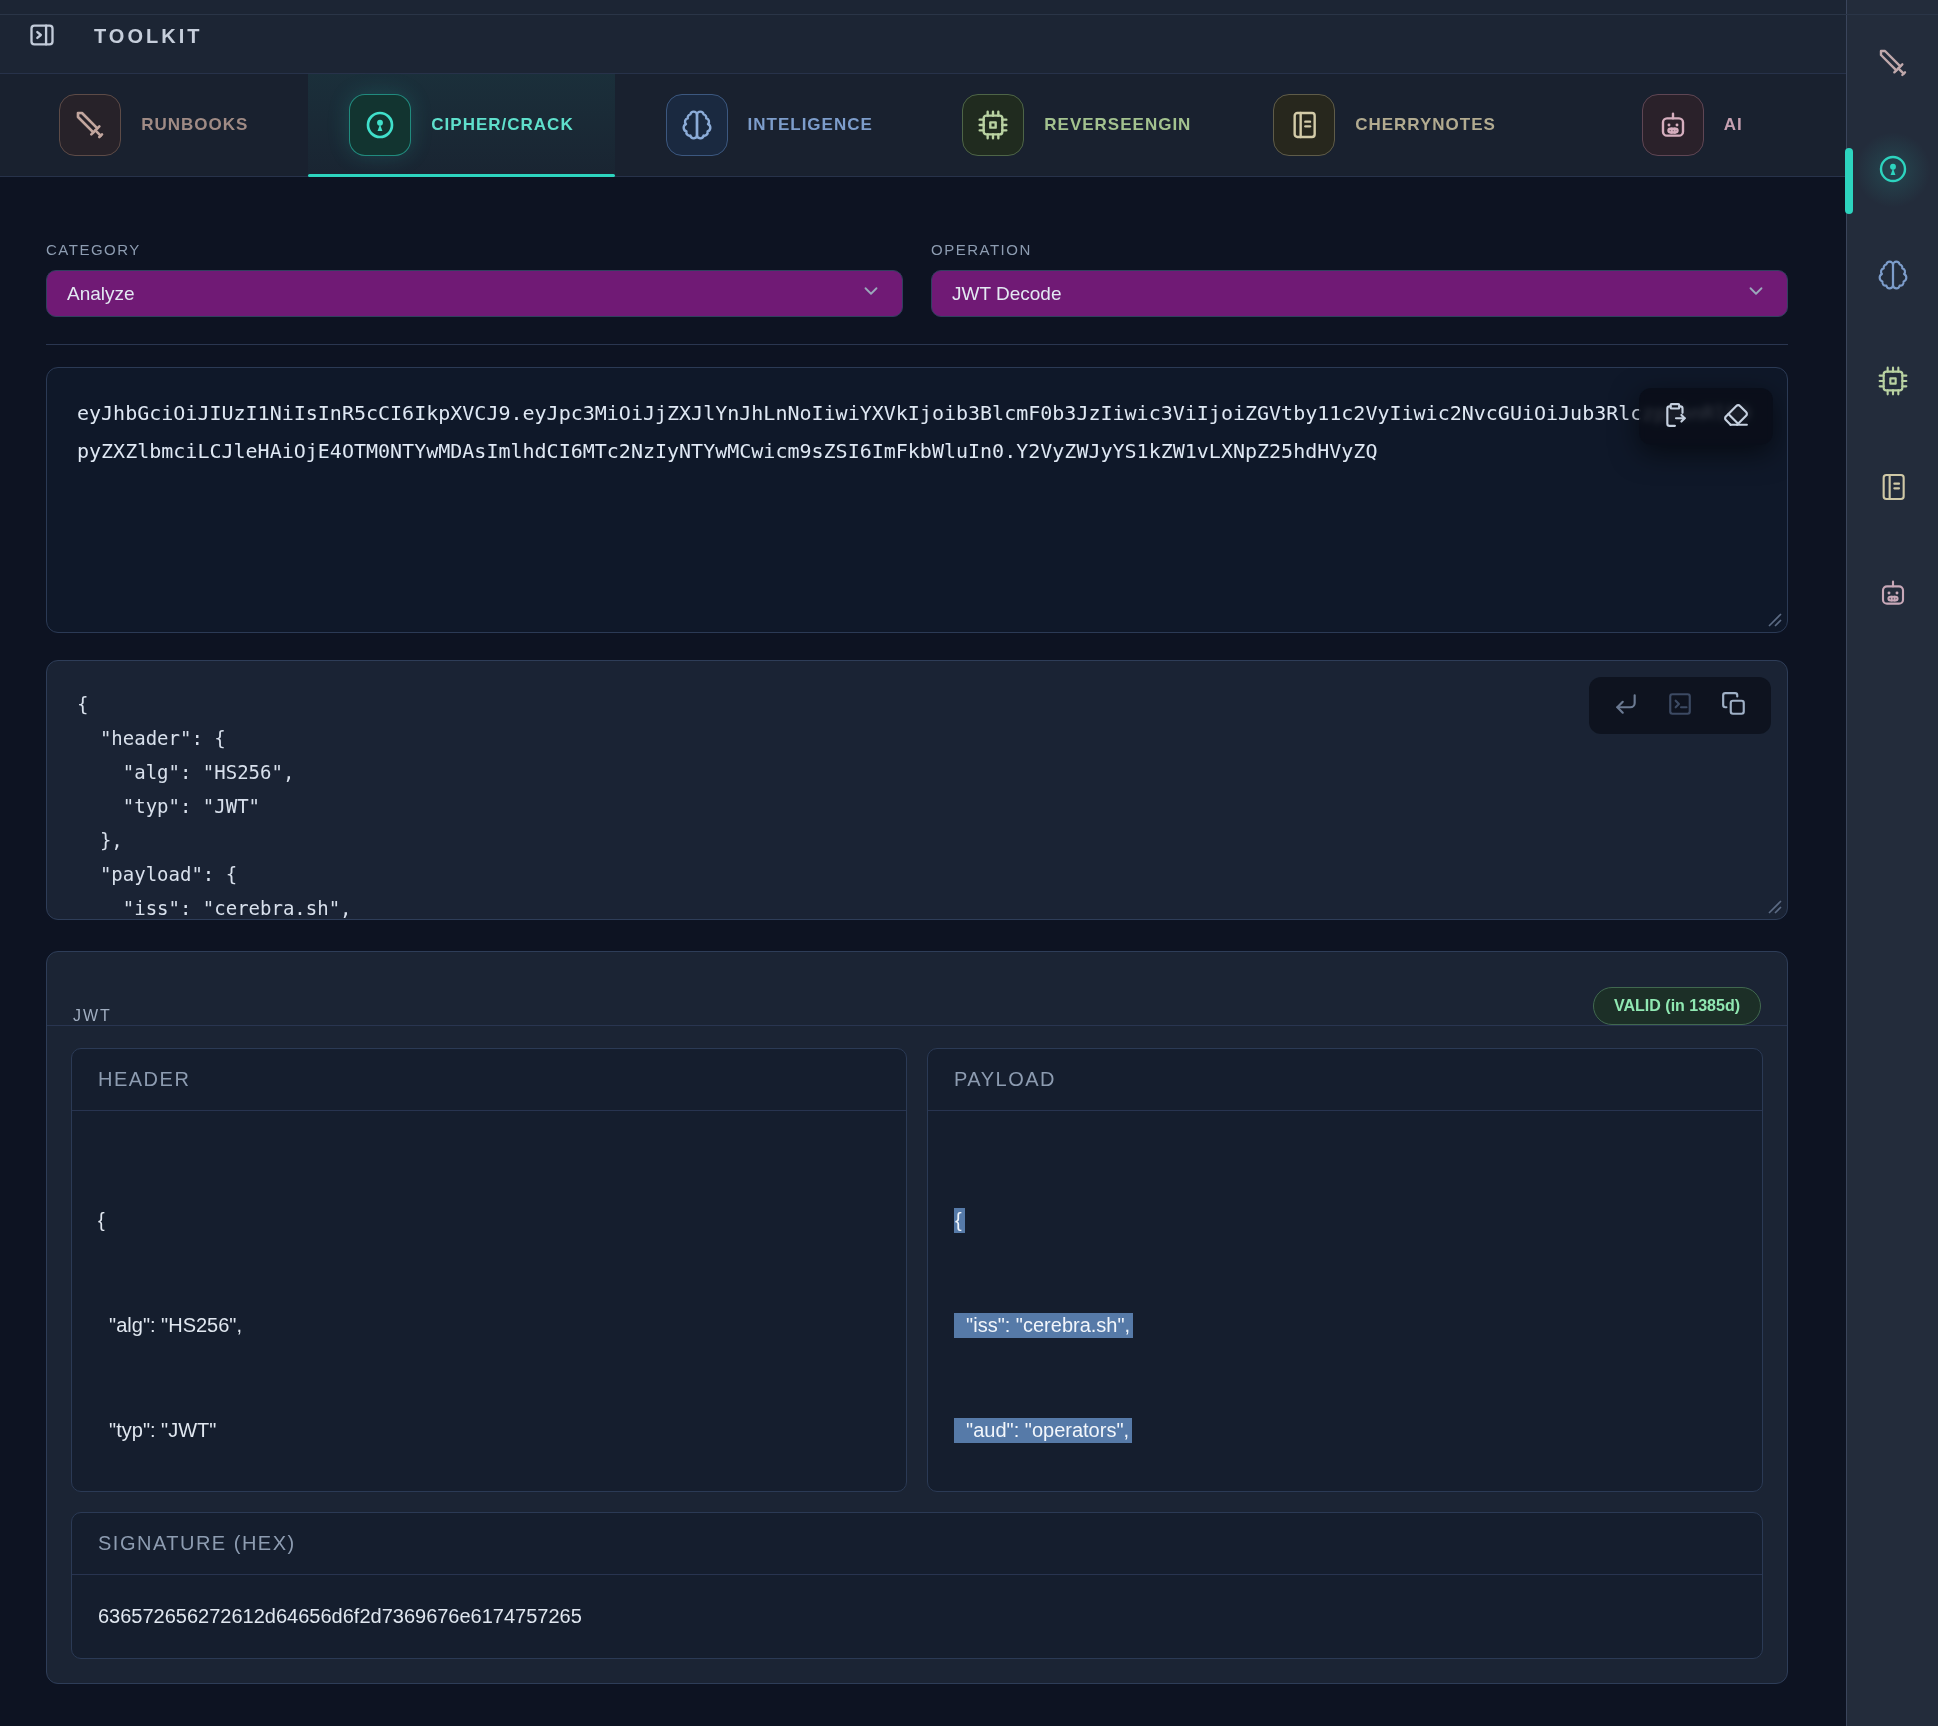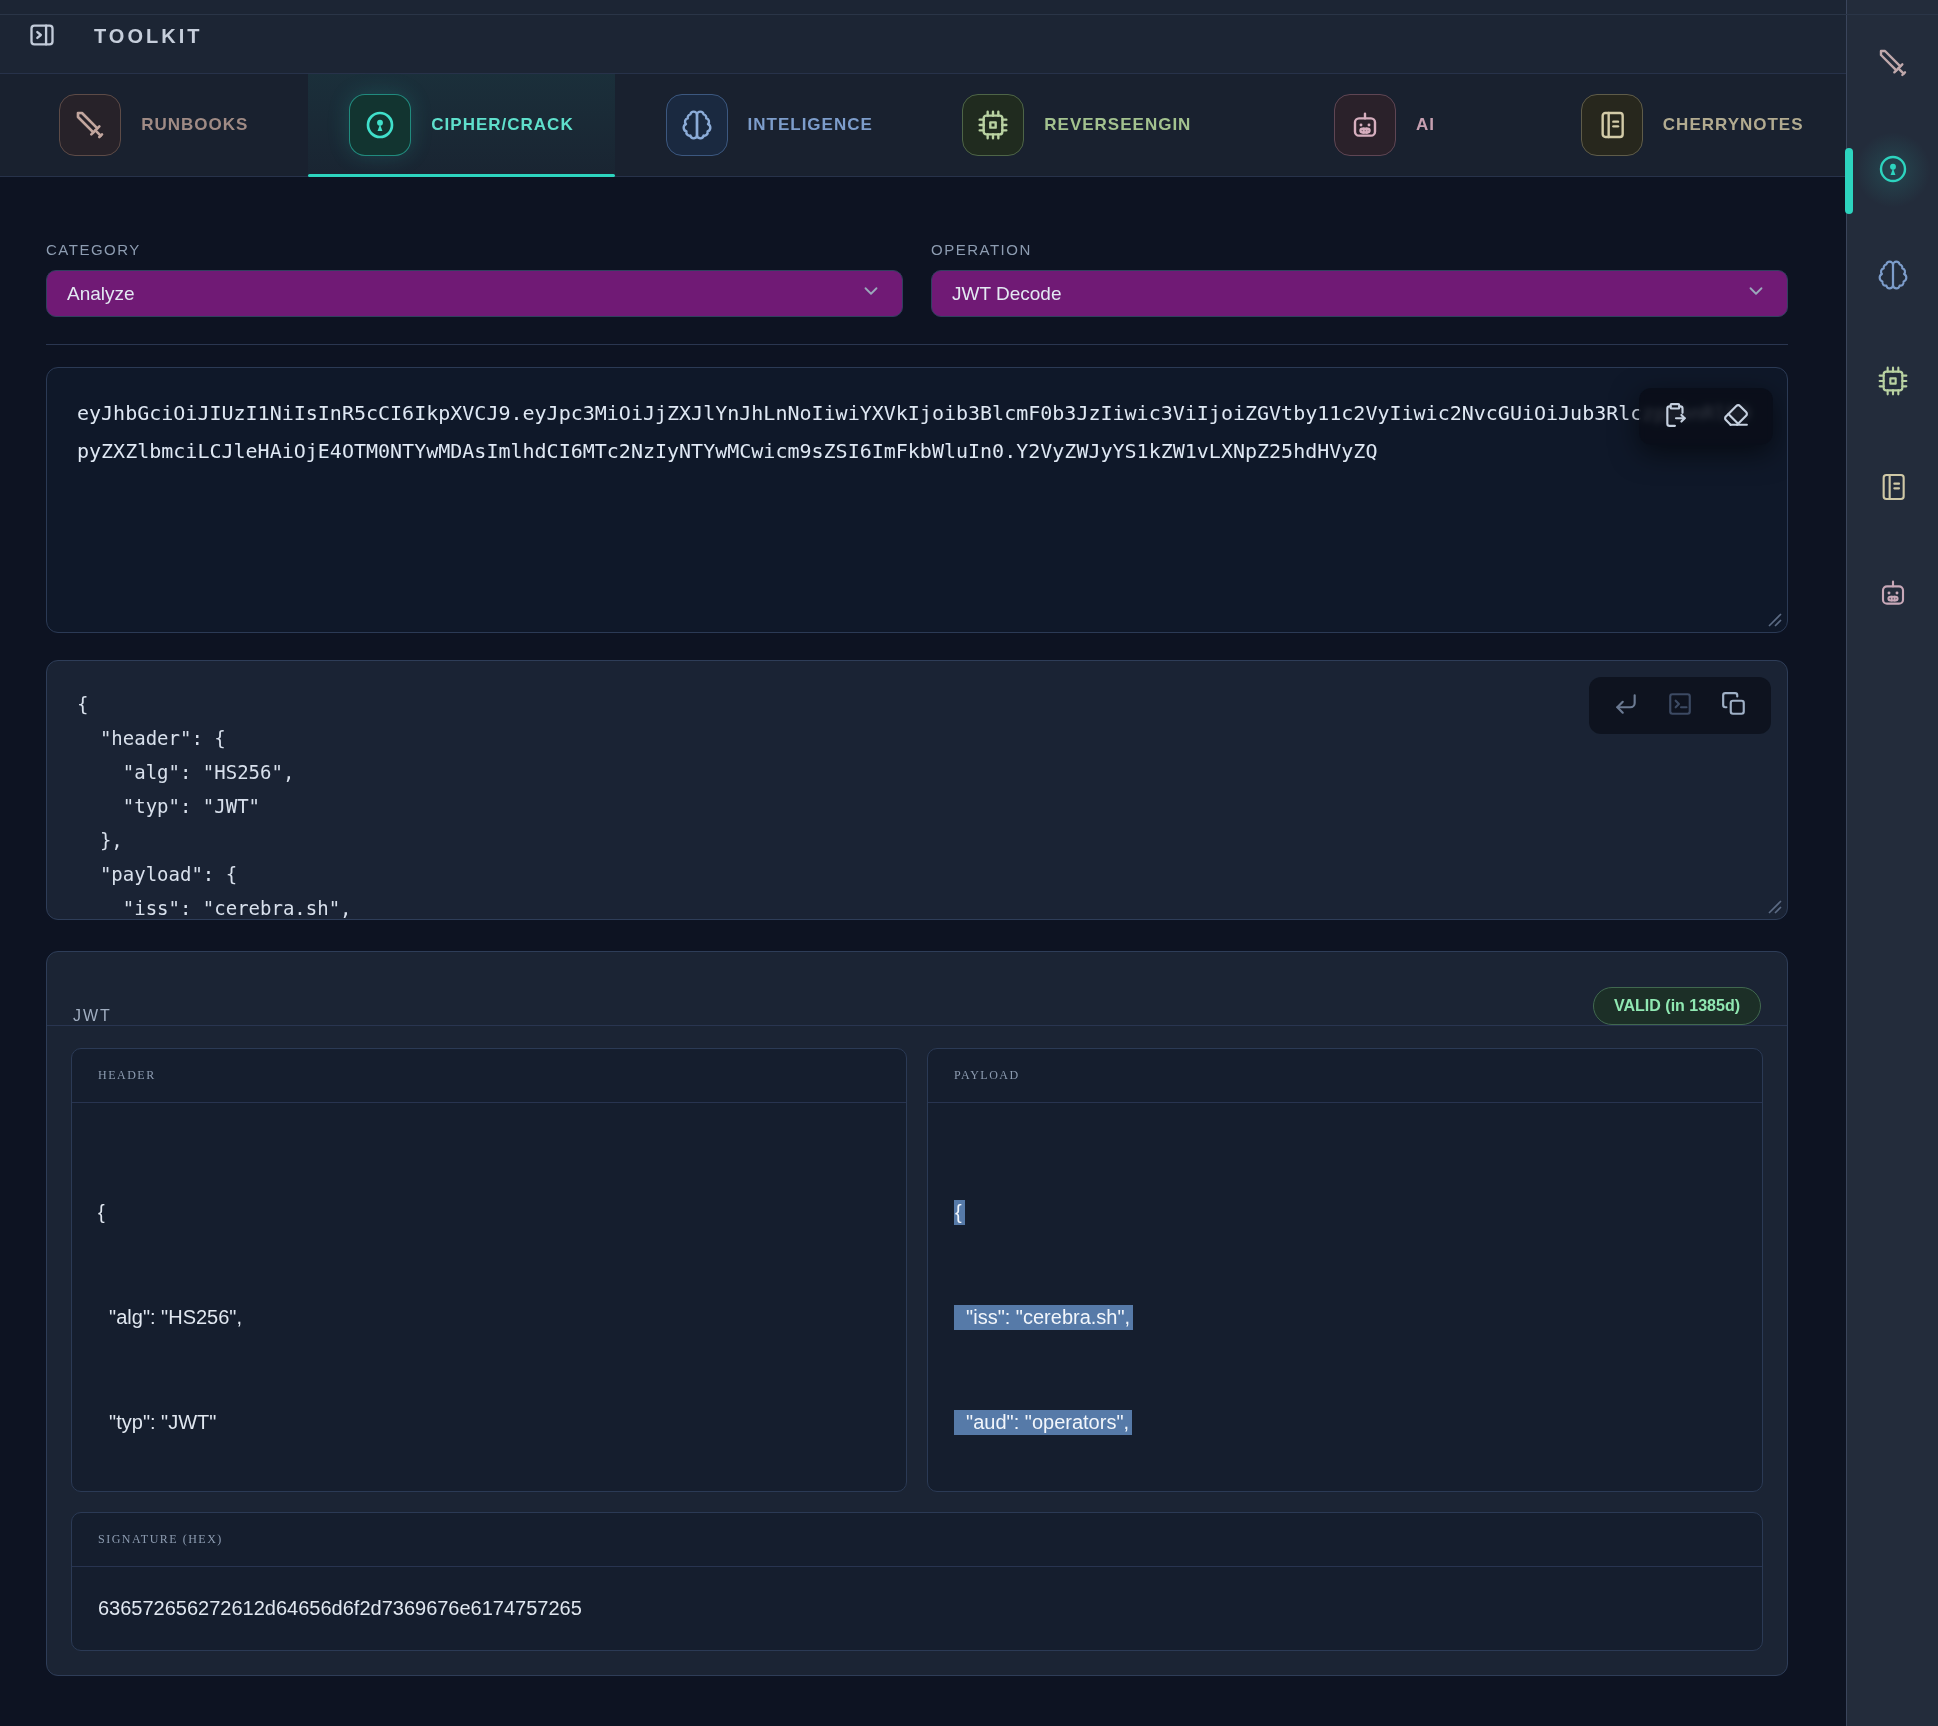--- a/index.html
+++ b/index.html
@@ -84,22 +84,22 @@
   .jwt-head { height:74px; display:flex; align-items:flex-end; justify-content:space-between;
               padding:0 26px; border-bottom:1px solid #293550; }
   .jwt-title { font-size:16px; letter-spacing:2px; color:#a0adc0; }
   .badge { font-size:16px; font-weight:600; color:#90e8b2; border:1.5px solid #41684f;
            background:#1c2f27; border-radius:999px; padding:9px 20px; }
 
   .jwt-body { padding:22px 24px 24px; }
   .cards { display:grid; grid-template-columns:1fr 1fr; gap:20px; }
   .card { border:1px solid #2b3a55; border-radius:10px; background:#151e2e; overflow:hidden; }
   .cards .card { height:444px; }
-  .card-title { padding:19px 26px; font-size:12px; letter-spacing:1.5px; color:#8d9cb1;
-                border-bottom:1px solid #283450;font-family:Liberation Serif, serif; }
+  .card-title { padding:19px 26px; font-size:20px; letter-spacing:1.5px; color:#8d9cb1;
+                border-bottom:1px solid #283450; }
   .card-body { padding:22px 26px; font-size:20px; line-height:35px; color:#e0e7f0; white-space:pre; }
   .pline .hl { background:#567aa8; color:#f2f6fb; padding:1px 3px 2px 1px; }
   .sig { margin-top:20px; }
   .sig .card-body { padding:24px 26px; }
 
   
   .sidebar { width:92px; background:#232c3b; border-left:1px solid #3a455c; position:relative;
              display:flex; flex-direction:column; align-items:center; padding-top:46px; gap:70px; }
   .side-btn { background:none; border:none; cursor:pointer; width:36px; height:36px; padding:2px;
               position:relative; display:flex; align-items:center; justify-content:center; }
@@ -165,42 +165,42 @@
         <span class="tile t-rev">
           <svg viewBox="0 0 24 24" fill="none" stroke="currentColor" stroke-width="1.8" stroke-linecap="round" stroke-linejoin="round">
               <rect x="5" y="5" width="14" height="14" rx="2"></rect>
               <rect x="10" y="10" width="4" height="4"></rect>
               <path d="M8 2v3M12 2v3M16 2v3M8 19v3M12 19v3M16 19v3M2 8h3M2 12h3M2 16h3M19 8h3M19 12h3M19 16h3"></path>
             </svg>
         </span>
         <span class="tab-label l-rev">REVERSEENGIN</span>
       </button>
       <button class="tab">
+        <span class="tile t-cher">
+          <svg viewBox="0 0 24 24" fill="none" stroke="currentColor" stroke-width="1.8" stroke-linecap="round" stroke-linejoin="round">
+              <rect x="5" y="3" width="15" height="18" rx="2"></rect>
+              <path d="M9.5 3v18"></path>
+              <path d="M13 9.5h3.5"></path>
+              <path d="M13 13h3.5"></path>
+            </svg>
+        </span>
+        <span class="tab-label l-cher">CHERRYNOTES</span>
+      </button>
+      <button class="tab">
         <span class="tile t-ai">
           <svg viewBox="0 0 24 24" fill="none" stroke="currentColor" stroke-width="1.8" stroke-linecap="round" stroke-linejoin="round">
               <path d="M12 7V3.5"></path>
               <rect x="4.5" y="7" width="15" height="13" rx="3"></rect>
               <circle cx="9" cy="12" r="1.1" fill="currentColor" stroke="none"></circle>
               <circle cx="15" cy="12" r="1.1" fill="currentColor" stroke="none"></circle>
               <rect x="8.6" y="14.8" width="6.8" height="2.8" rx="1.4"></rect>
               <path d="M11 14.8v2.8M13.2 14.8v2.8"></path>
             </svg>
         </span>
         <span class="tab-label l-ai">AI</span>
-      </button>
-      <button class="tab">
-        <span class="tile t-cher">
-          <svg viewBox="0 0 24 24" fill="none" stroke="currentColor" stroke-width="1.8" stroke-linecap="round" stroke-linejoin="round">
-              <rect x="5" y="3" width="15" height="18" rx="2"></rect>
-              <path d="M9.5 3v18"></path>
-              <path d="M13 9.5h3.5"></path>
-              <path d="M13 13h3.5"></path>
-            </svg>
-        </span>
-        <span class="tab-label l-cher">CHERRYNOTES</span>
       </button>
     </div>
 
     <div class="content">
 
       <div class="selectors">
         <div class="field">
           <label>CATEGORY</label>
           <div class="select">
             <span>Analyze</span>

